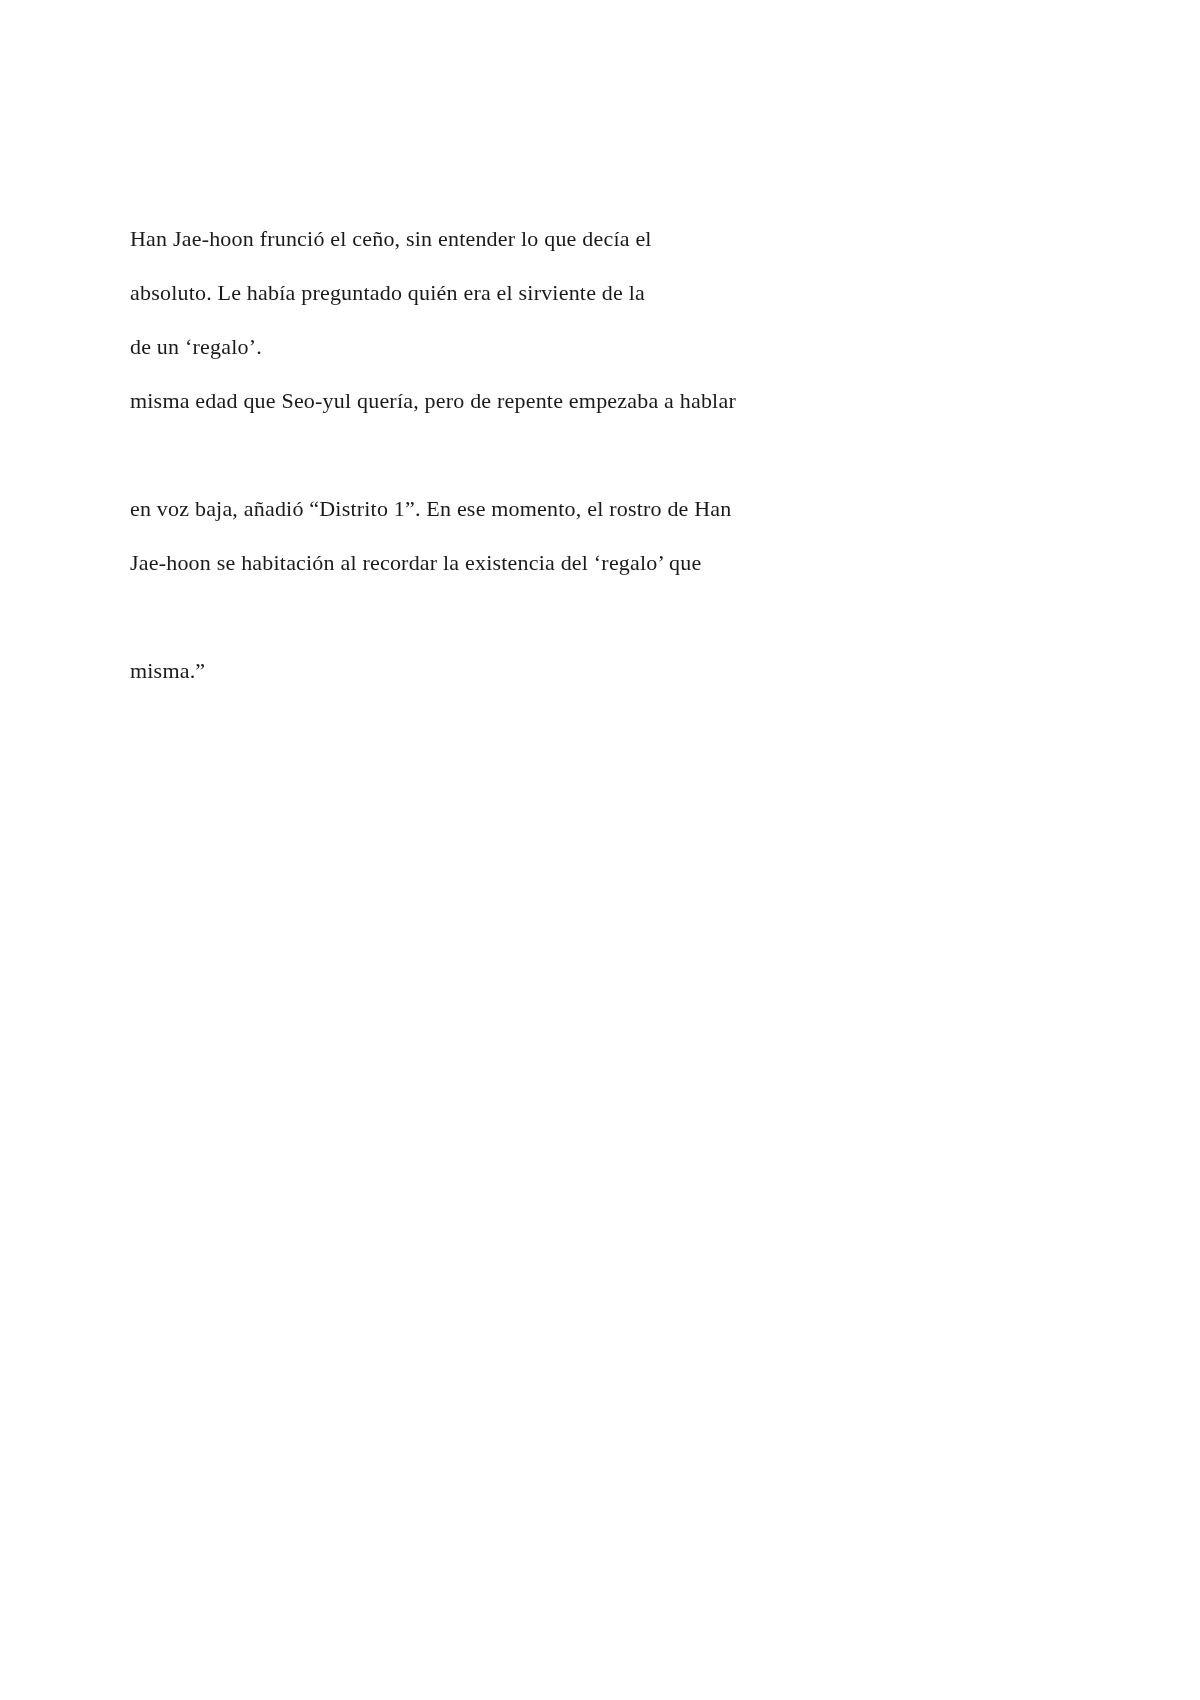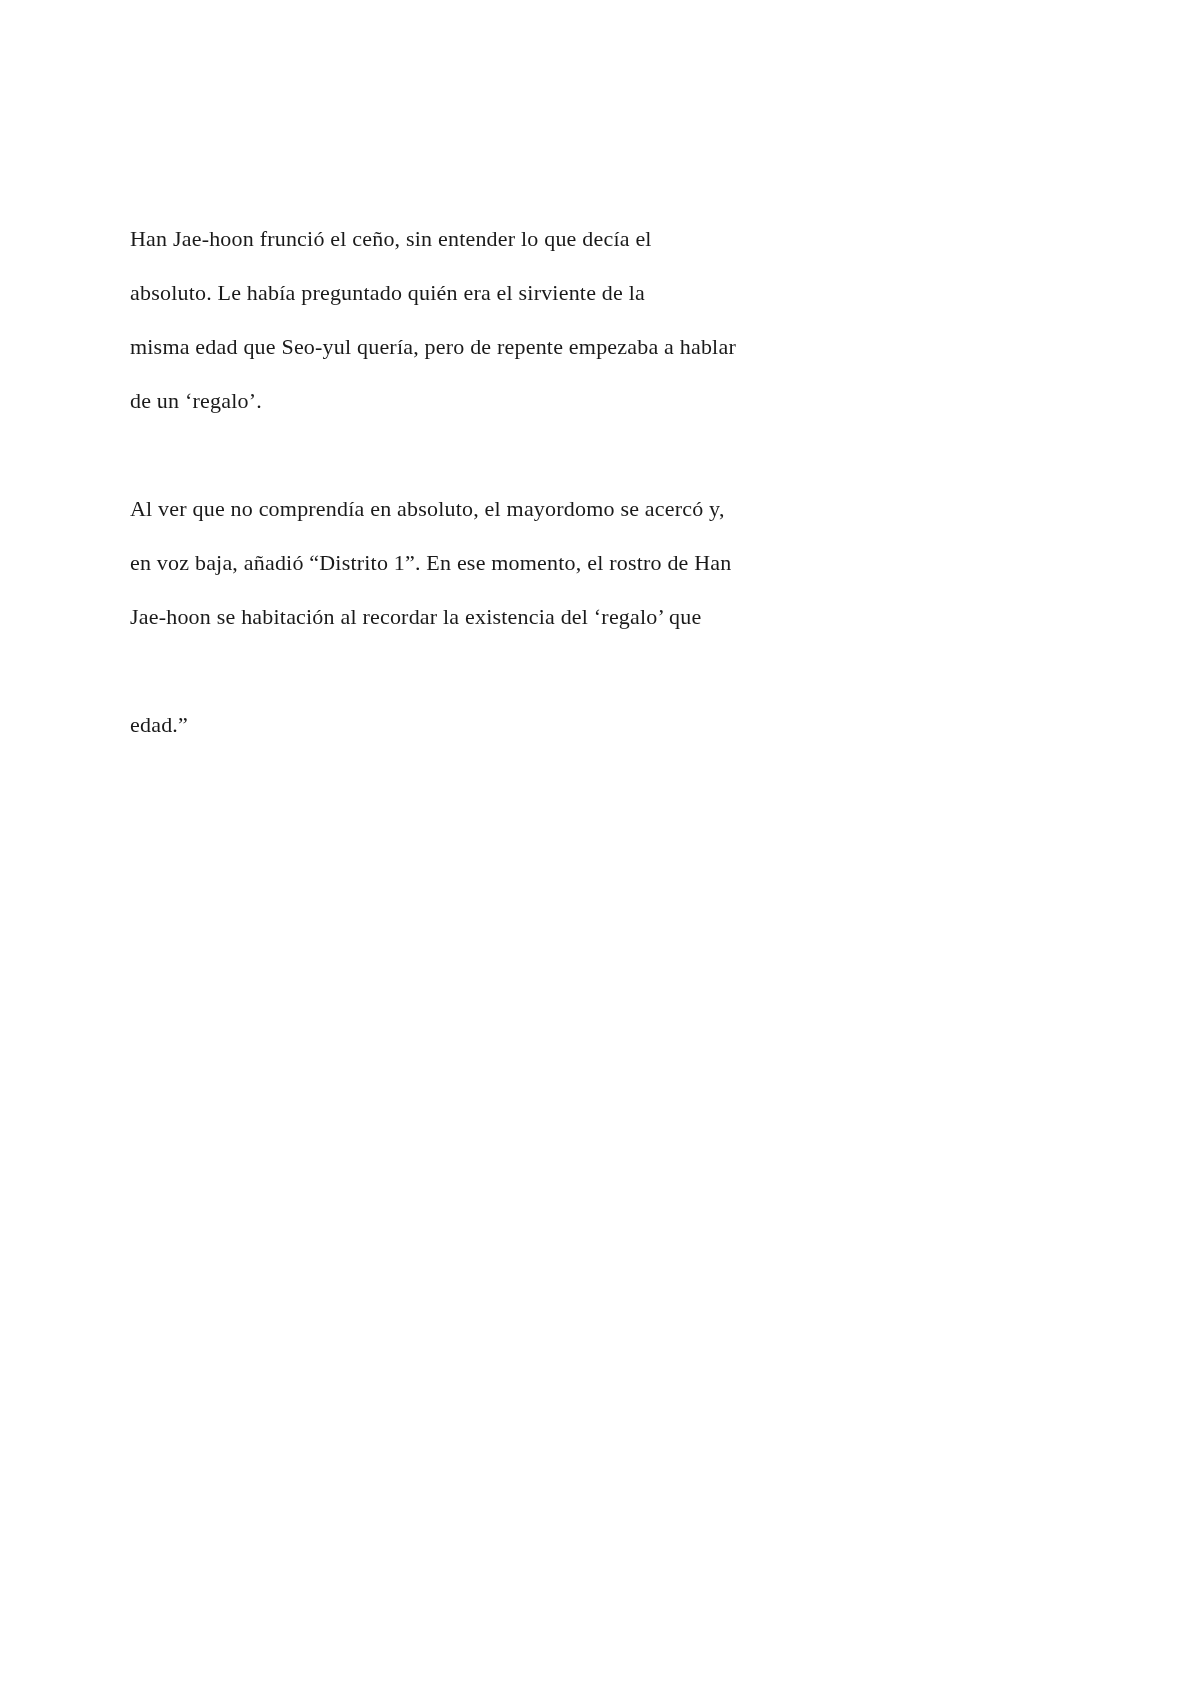--- a/index.html
+++ b/index.html
@@ -33,24 +33,23 @@
       margin: 0 0 54px 0;
     }
   </style>
 </head>
 <body>
 
 <div class="page">
   <p class="para">
     <span class="line">Han Jae-hoon frunció el ceño, sin entender lo que decía el</span>
     <span class="line">absoluto. Le había preguntado quién era el sirviente de la</span>
+    <span class="line">de un ‘regalo’.</span>
     <span class="line">misma edad que Seo-yul quería, pero de repente empezaba a hablar</span>
-    <span class="line">de un ‘regalo’.</span>
   </p>
   <p class="para">
-    <span class="line">Al ver que no comprendía en absoluto, el mayordomo se acercó y,</span>
     <span class="line">en voz baja, añadió “Distrito 1”.  En ese momento, el rostro de Han</span>
     <span class="line">Jae-hoon se habitación al recordar la existencia del ‘regalo’ que</span>
   </p>
   <p class="para">
-    <span class="line">edad.”</span>
+    <span class="line">misma.”</span>
   </p>
 </div>
 
 </body></html>

